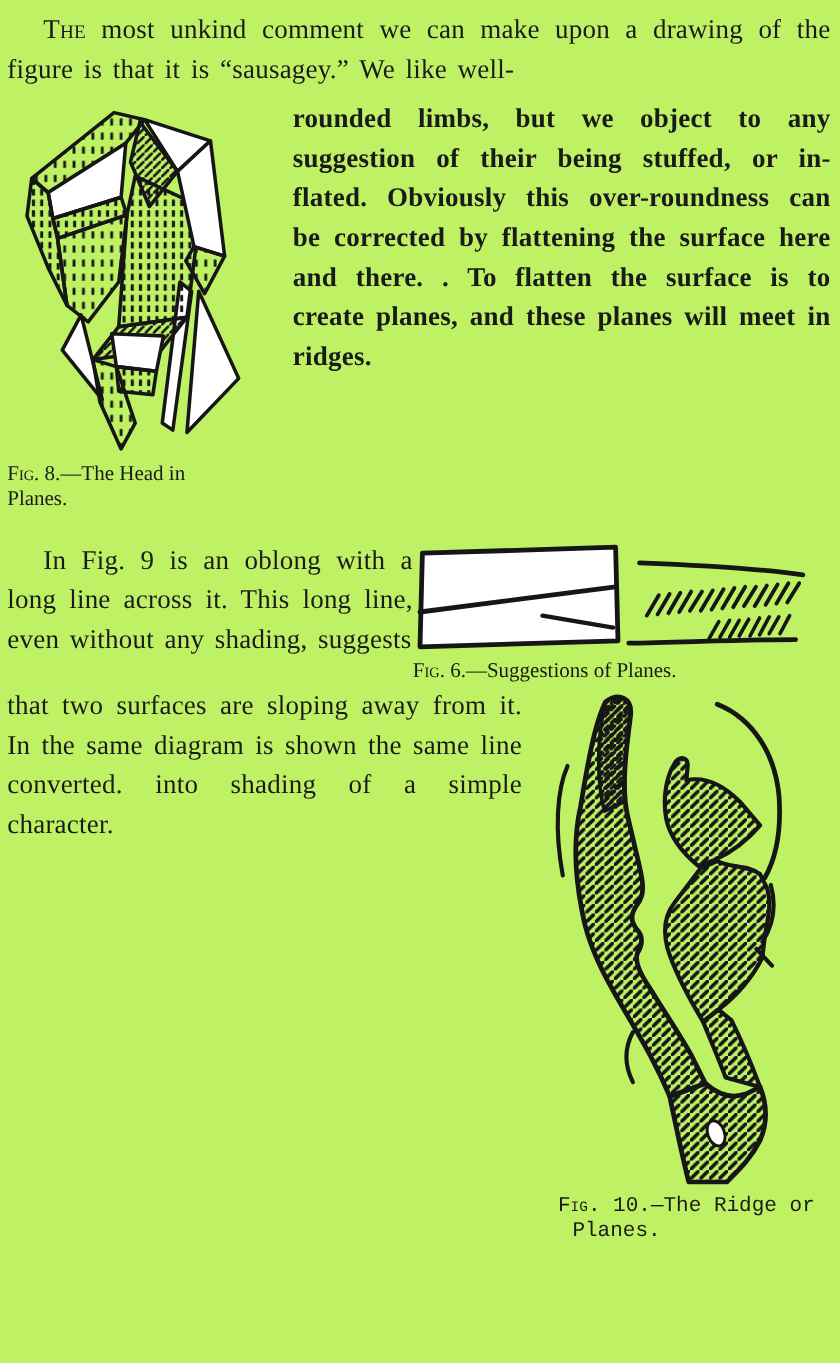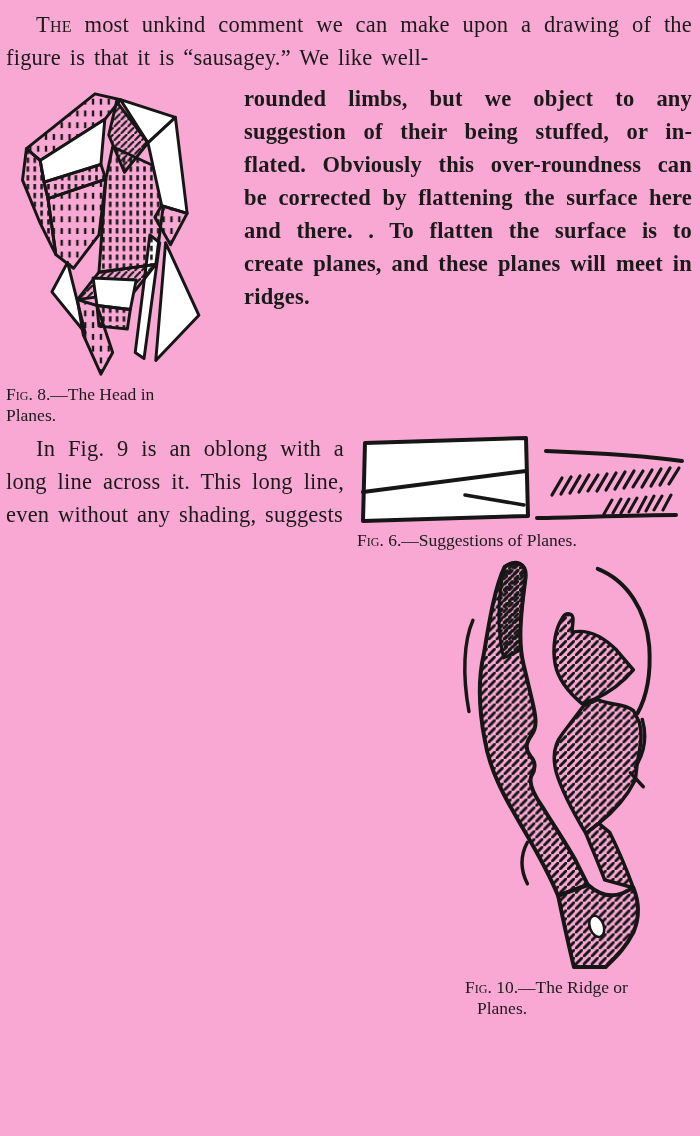--- a/index.html
+++ b/index.html
@@ -1,20 +1,20 @@
 <!DOCTYPE html>
 <html><head>
 <meta charset="utf-8">
 <style>
   html,body{margin:0;padding:0;background:#e8e8e8;}
   .page{
     position:relative;
     width:700px;height:1136px;
     margin:0 auto;
-    background:#f9a8d4;
+    background:#bef264;
     color:#1a1a1a;
     font-family:"Liberation Serif","DejaVu Serif",serif;
     box-sizing:border-box;
     padding:8px 8px 0 6px;
     overflow:hidden;
   }
   .page p{
     margin:0;
     font-size:22.5px;
     line-height:33px;
@@ -22,40 +22,41 @@
     word-spacing:3px;
     letter-spacing:0.2px;
     hyphens:manual;
   }
   .indent{text-indent:30px;}
   .sc{font-variant:small-caps;}
   .row{display:flex;}
   .row1{margin-top:8px;}
   .fig8col{flex:0 0 230px;}
   .col1{flex:1;padding-left:8px;font-weight:bold;}
-  .row2{margin-top:6px;gap:13px;}
+  .row2{margin-top:24px;}
   .col2{flex:0 0 338px;}
   .fig9col{flex:1;padding-top:2px;}
   .row3{margin-top:2px;}
   .col3{flex:1;padding-right:12px;}
   .fig10col{flex:0 0 245px;}
   figure{margin:0;}
   .caption{
     font-size:17.5px;
     line-height:21px;
     text-align:left;
     margin-top:4px;
   }
   .fig8art{display:block;margin:4px auto 0 auto;}
   .fig9art{display:block;margin:0 auto;}
   .fig10art{display:block;margin:0 auto;}
   .fig10cap{
     text-align:left;
     margin-left:18px;
     margin-top:8px;
+    font-family:Liberation Mono, monospace;
   }
   .fig10cap .cont{padding-left:12px;}
   svg .ln{stroke:#161616;fill:none;stroke-linecap:round;stroke-linejoin:round;}
 </style>
 </head>
 <body>
 
 <div class="page">
 
   <p class="indent"><span class="sc">The</span><span> most unkind comment we can make upon a draw­ing of the figure is that it is “sausagey.”  We like well-</span></p>
@@ -144,20 +145,21 @@
           <path d="M297,76 L305,62"></path>
             <path d="M306,76 L314,61"></path>
         </g>
       </svg>
       <figcaption class="caption"><span class="sc">Fig. 6.</span><span>—Suggestions of Planes.</span></figcaption>
     </figure>
   </div>
 
   <div class="row row3">
     <div class="col3">
+      <p>that two surfaces are sloping away from it.  In the same diagram is shown the same line converted. into shading of a simple character.</p>
     </div>
     <figure class="fig10col">
       <svg class="fig10art" width="243" height="416" viewBox="0 0 245 420">
         <defs>
           <pattern id="hd10" width="8" height="8" patternUnits="userSpaceOnUse">
             <path d="M-2,10 L10,-2" stroke="#161616" stroke-width="3"></path>
           </pattern>
           <pattern id="hdd10" width="5.5" height="5.5" patternUnits="userSpaceOnUse">
             <path d="M-2,7.5 L7.5,-2" stroke="#161616" stroke-width="2.8"></path>
           </pattern>

